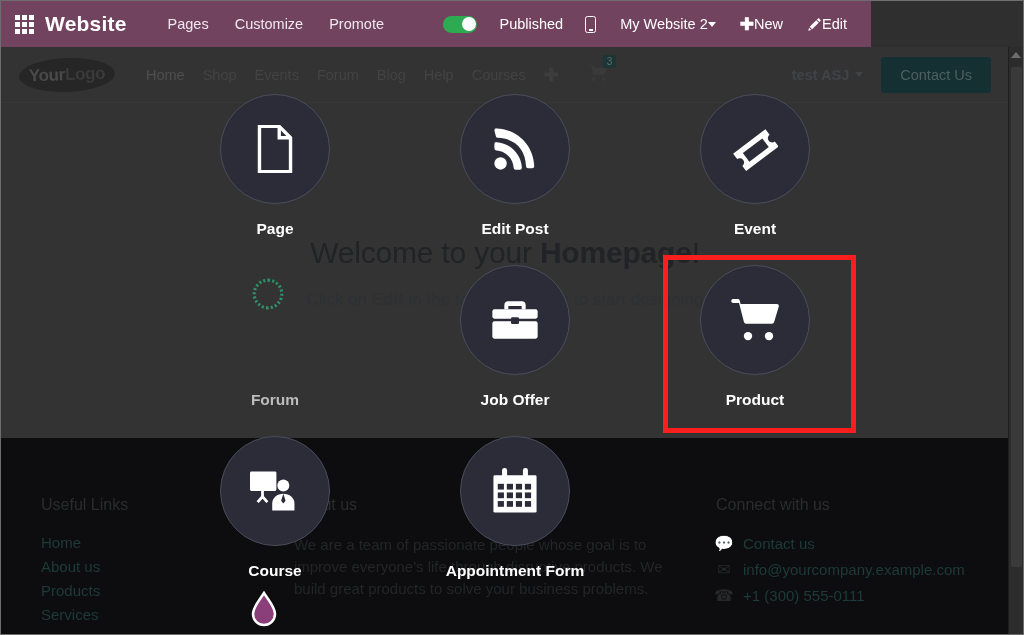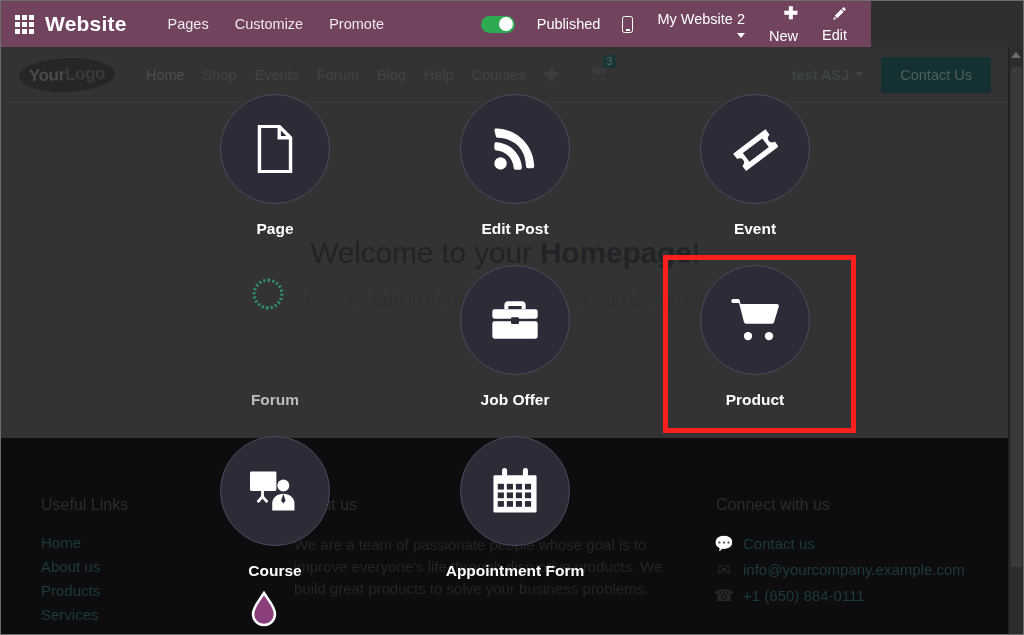--- a/index.html
+++ b/index.html
@@ -52,24 +52,23 @@
   .toggle {
     width: 34px; height: 17px; border-radius: 9px;
     background: #2eaa53; position: relative; flex: none;
   }
   .toggle::after {
     content: ""; position: absolute; top: 1.5px; right: 1.5px;
     width: 14px; height: 14px; border-radius: 50%; background: #fff;
   }
   .nav-right .lbl { font-size: 14.5px; color: #ffffff; white-space: nowrap; }
   .nr-btn {
-    display: flex; align-items: flex-end; gap: 6px;
+    display: flex; align-items: center; 
     padding: 6px 10px; cursor: pointer; font-size: 14.5px; color: #fff;
     white-space: nowrap;
-    flex-direction: column;
   }
   .mobile-ico {
     width: 11px; height: 17px; border: 1.6px solid #fff; border-radius: 2.5px;
     position: relative;
   }
   .mobile-ico::after {
     content:""; position:absolute; bottom:1px; left:50%; transform:translateX(-50%);
     width:4px; height:1.4px; background:#fff;
   }
   .caret { width: 0; height: 0; border-left: 4.5px solid transparent;
@@ -302,21 +301,21 @@
         <div class="fline">
           <span class="fico">💬</span>
           <span class="t">Contact us</span>
         </div>
         <div class="fline">
           <span class="fico">✉</span>
           <span class="t">info@yourcompany.example.com</span>
         </div>
         <div class="fline">
           <span class="fico">☎</span>
-          <span class="t">+1 (650) 884-0111</span>
+          <span class="t">+1 (300) 555-0111</span>
         </div>
       </div>
     </div>
   </div>
 
   <div class="overlay">
 
     <div class="tile" style="left:194px; top:47px;">
       <div class="circ">
         <svg width="42" height="48" viewBox="0 0 28 34">

